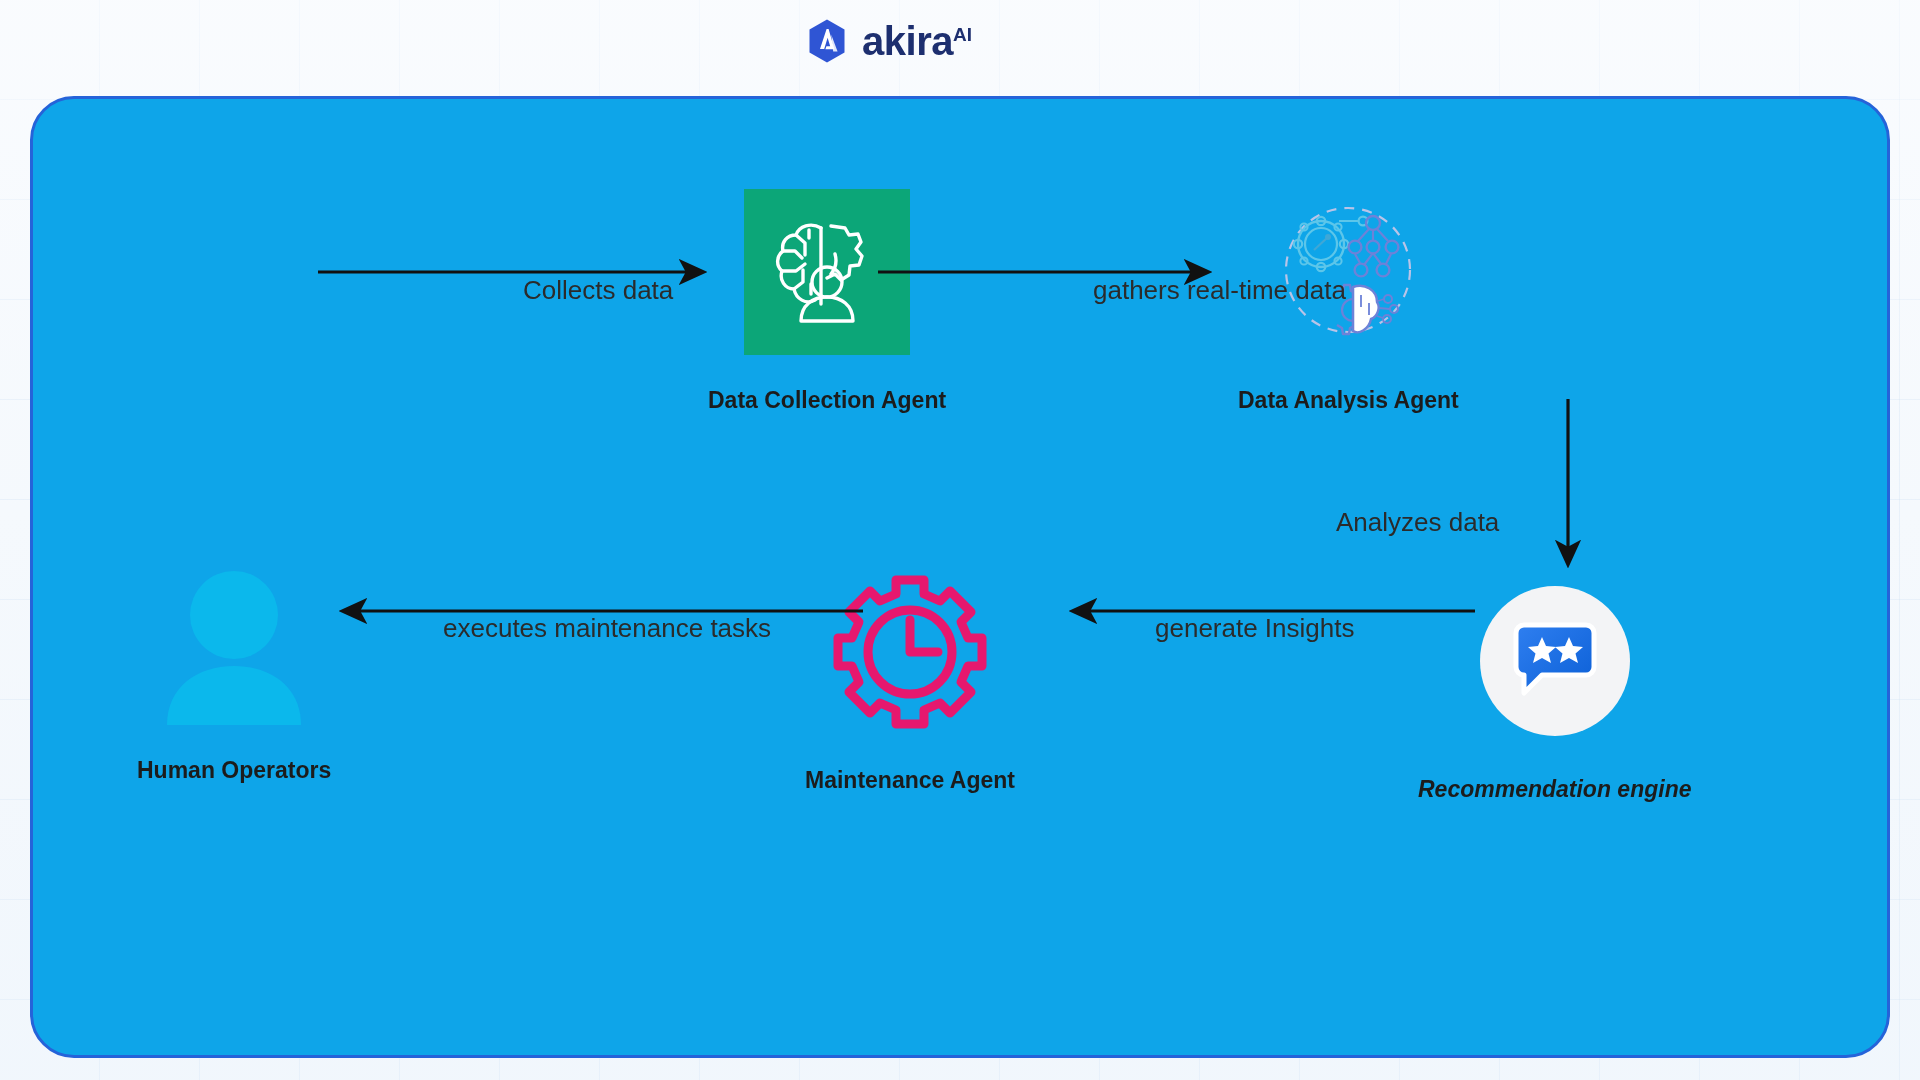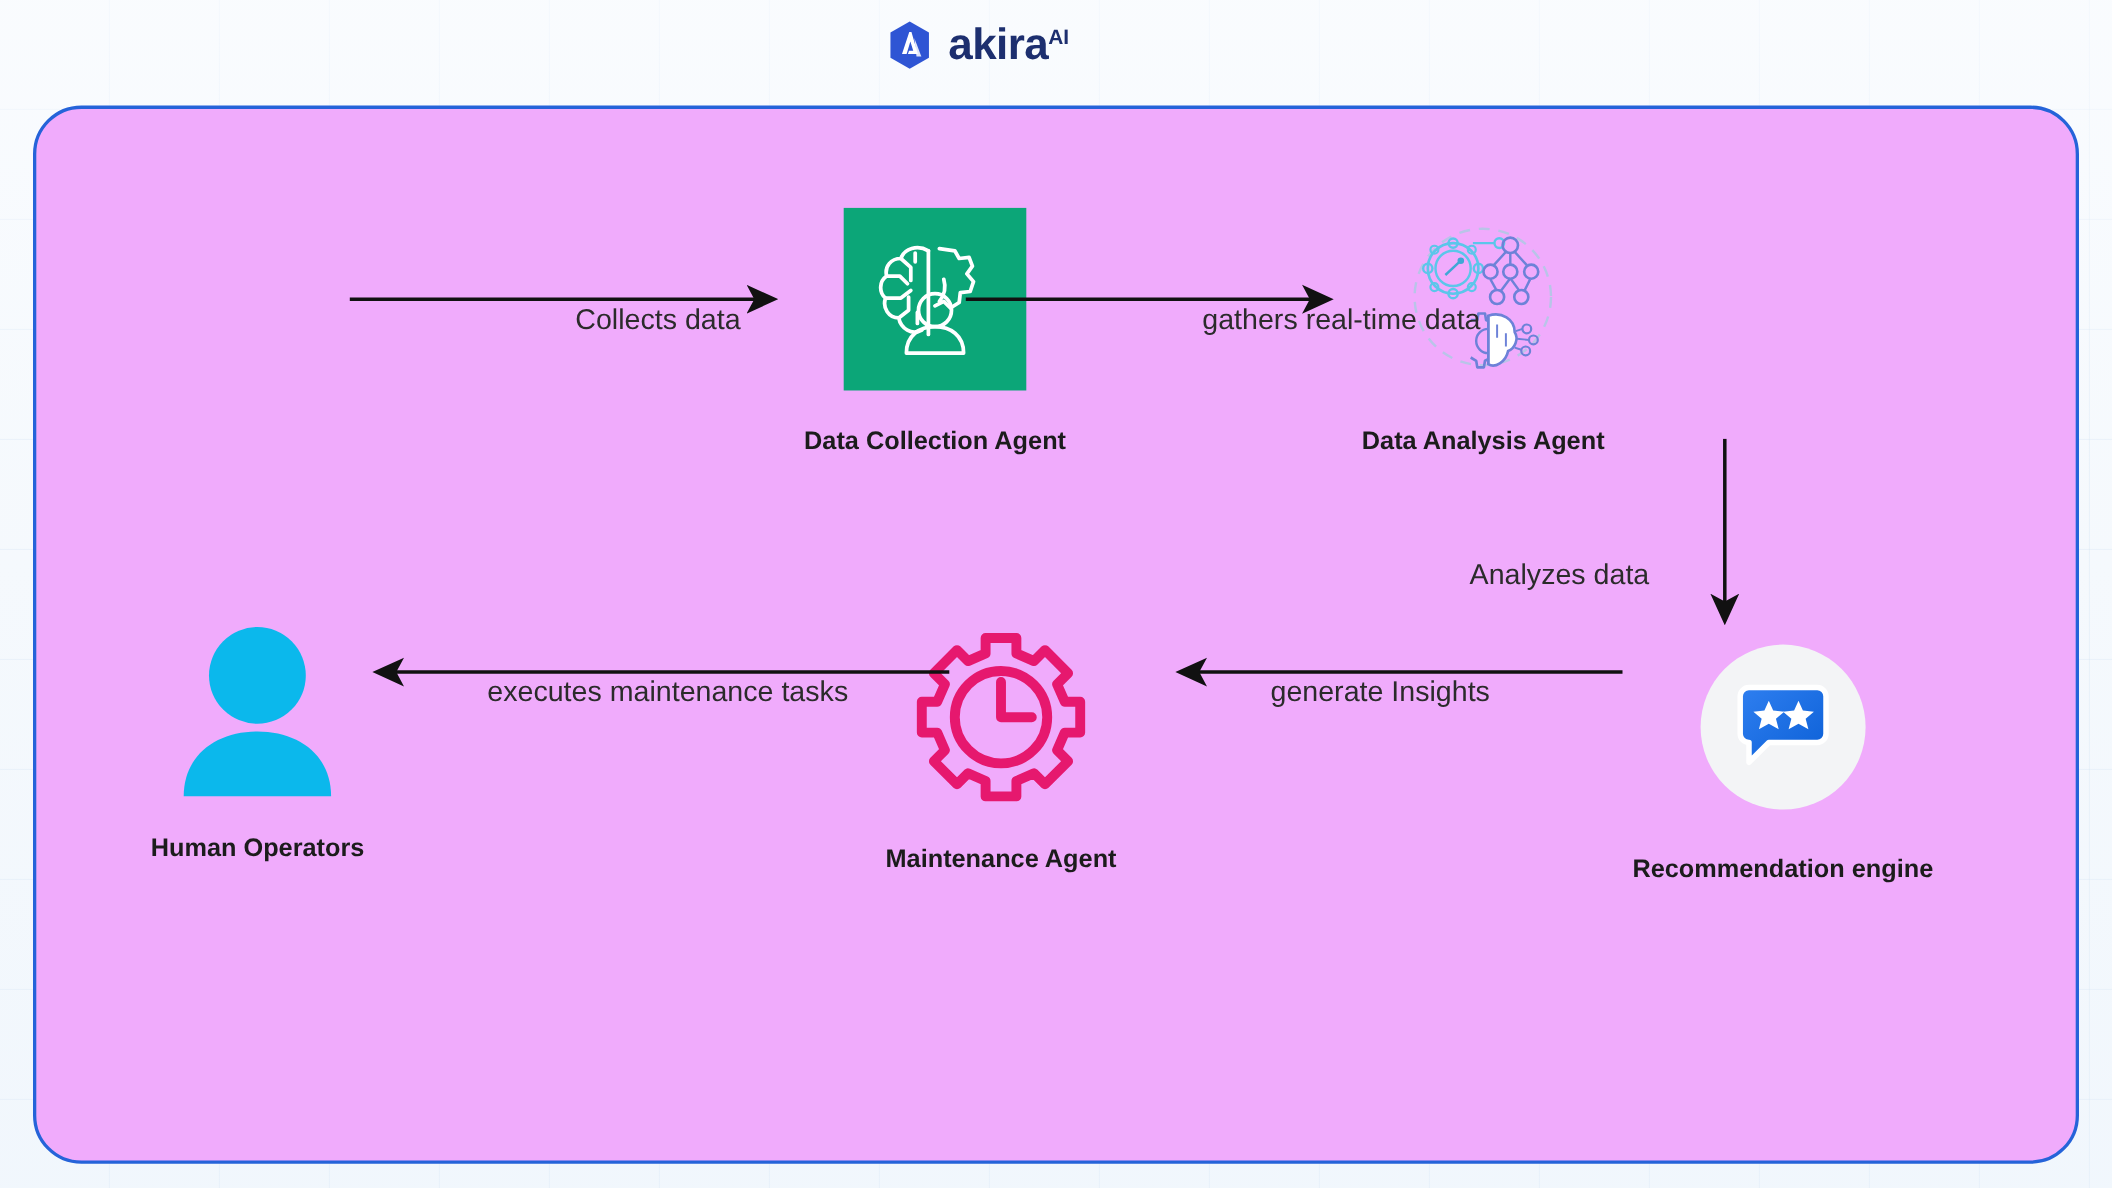--- a/index.html
+++ b/index.html
@@ -70,21 +70,21 @@
     letter-spacing: 0;
   }
 
   
   .card {
     position: absolute;
     left: 30px;
     top: 96px;
     width: 1860px;
     height: 962px;
-    background: #f0abfc;
+    background: #0ea5e9;
     border: 3px solid #2563d9;
     border-radius: 44px;
     z-index: 4;
     overflow: hidden;
   }
 
   .diagram {
     position: absolute;
     inset: 0;
   }
@@ -220,21 +220,21 @@
       <line x1="830" y1="512" x2="310" y2="512" stroke="#111111" stroke-width="3.2" marker-end="url(#ah)"></line>
     </svg>
 
     <span class="edge-label" style="left:490px; top:176px;">Collects data</span>
     <span class="edge-label" style="left:1060px; top:176px;text-align:center;">gathers real-time data</span>
     <span class="edge-label" style="left:1303px; top:408px;">Analyzes data</span>
     <span class="edge-label" style="left:1122px; top:514px;">generate Insights</span>
     <span class="edge-label" style="left:410px; top:514px;">executes maintenance tasks</span>
 
 
-    <div class="node" style="left:675px; top:90px;margin-left:23px;">
+    <div class="node" style="left:675px; top:90px;">
       <div class="dca-tile">
         <span>
           <svg width="124" height="124" viewBox="0 0 124 124" fill="none" stroke="#ffffff" stroke-width="3.4" stroke-linejoin="round" stroke-linecap="round">
 
             <path d="M56 20 C46 14, 34 18, 31 27 C22 27, 16 34, 18 43 C11 48, 11 58, 17 63 C14 72, 20 81, 29 81 C31 91, 41 97, 50 92"></path>
             <path d="M56 20 L56 96"></path>
             <path d="M31 27 L40 35 L40 47"></path>
             <path d="M18 43 L30 43 L37 50"></path>
             <path d="M17 63 L31 63 L40 56"></path>
             <path d="M29 81 L38 74 L38 62"></path>
@@ -290,21 +290,21 @@
             <circle cx="115" cy="104" r="4" stroke="#6d82d8" stroke-width="2"></circle>
             <circle cx="121" cy="114" r="4" stroke="#6d82d8" stroke-width="2"></circle>
             <circle cx="114" cy="124" r="4" stroke="#6d82d8" stroke-width="2"></circle>
             <path d="M105 106 L111 104 M106 113 L117 114 M104 121 L110 123" stroke="#6d82d8" stroke-width="1.8"></path>
           </svg>
         </span>
       </div>
       <span class="node-label">Data Analysis Agent</span>
     </div>
 
-    <div class="node" style="left:1451px; top:487px;">
+    <div class="node" style="left:1385px; top:487px;font-style:italic;">
       <div class="rec-tile">
         <span>
           <svg width="86" height="80" viewBox="0 0 86 80">
             <defs>
               <linearGradient id="cbg" x1="0" y1="0" x2="1" y2="1">
                 <stop offset="0" stop-color="#2f7ff0"></stop>
                 <stop offset="1" stop-color="#0b5fd6"></stop>
               </linearGradient>
             </defs>
             <path d="M12 6 H74 A8 8 0 0 1 82 14 V48 A8 8 0 0 1 74 56 H30 L12 74 V56 A8 8 0 0 1 4 48 V14 A8 8 0 0 1 12 6 Z" fill="url(#cbg)" stroke="#ffffff" stroke-width="5" stroke-linejoin="round"></path>

